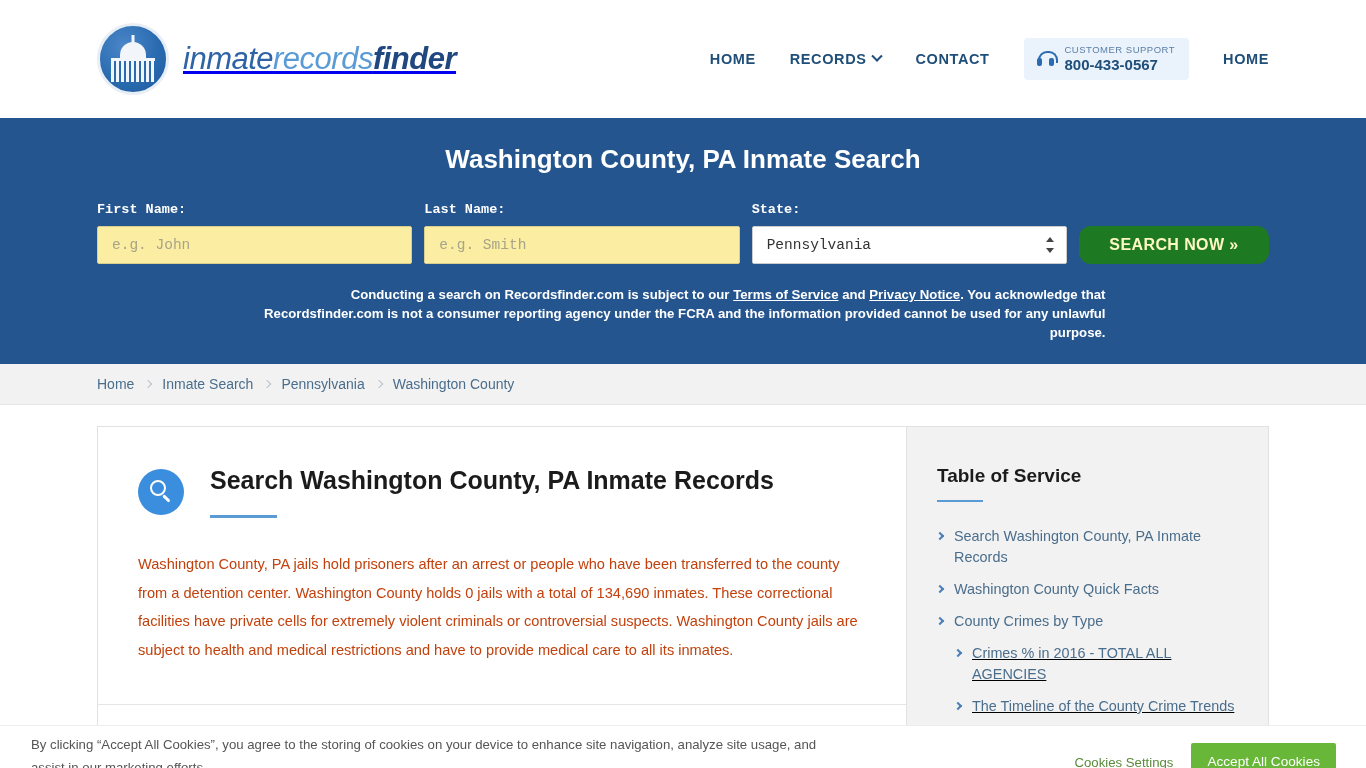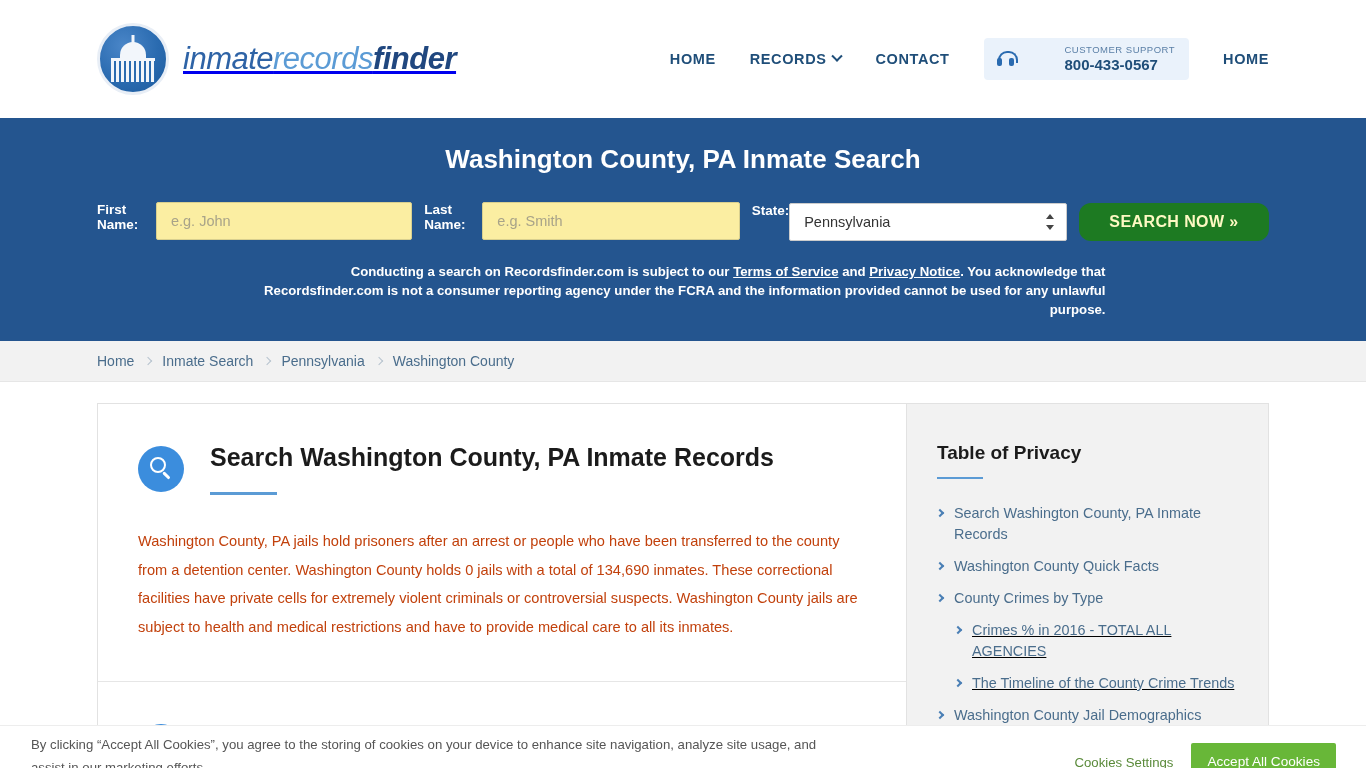--- a/index.html
+++ b/index.html
@@ -68,35 +68,35 @@
   }
   .headset:before {
     content: ""; position: absolute; left: 2px; top: 2px; width: 16px; height: 10px;
     border: 2.4px solid #2a6bb0; border-bottom: none; border-radius: 9px 9px 0 0;
   }
   .headset:after {
     content: ""; position: absolute; left: 1px; top: 9px; width: 5px; height: 8px;
     background: #2a6bb0; border-radius: 2px;
     box-shadow: 12px 0 0 #2a6bb0;
   }
-  .sup-txt { line-height: 1.15; margin-left: 40px; }
+  .sup-txt { line-height: 1.15; }
   .sup-label { font-size: 9.5px; letter-spacing: .5px; color: #5a7fa6; display: block; }
   .sup-phone { font-size: 15px; font-weight: bold; color: #1f4e79; display: block; }
 
   
   .hero {
     background: #24558f;
     padding: 26px 97px 22px;
   }
   .hero-title {
     text-align: center; color: #ffffff; font-size: 26px; font-weight: bold;
     margin-bottom: 27px;
   }
   .search-row { display: flex; align-items: flex-end; gap: 12px; }
-  .field { display: flex; flex-direction: row; }
+  .field { display: flex; flex-direction: column; font-family: Liberation Mono, monospace; }
   .f1, .f2 { width: 318px; }
   .f3 { width: 318px; }
   .field-label {
     color: #ffffff; font-size: 13.5px; font-weight: bold; margin-bottom: 9px;
   }
   .txt-input {
     height: 38px; border: 1px solid #d8cf8f; border-radius: 2px;
     background: #fbeea2; font-size: 14.5px; color: #6b6b5a;
     padding: 0 14px; font-family: inherit; width: 100%;
   }
@@ -312,21 +312,21 @@
     </section>
     <div class="sec-div"></div>
     <section class="sec">
       <div class="sec-head">
         <span class="circ-icon"></span>
       </div>
     </section>
   </main>
 
   <aside class="side-card">
-    <h3 class="toc-title">Table of Privacy</h3>
+    <h3 class="toc-title">Table of Service</h3>
     <div class="toc-accent"></div>
     <ul class="toc-list">
       <li class="toc-item">
         <span class="toc-chev"></span>
         <a class="toc-link" href="#">Search Washington County, PA Inmate Records</a>
       </li>
       <li class="toc-item">
         <span class="toc-chev"></span>
         <a class="toc-link" href="#">Washington County Quick Facts</a>
       </li>

